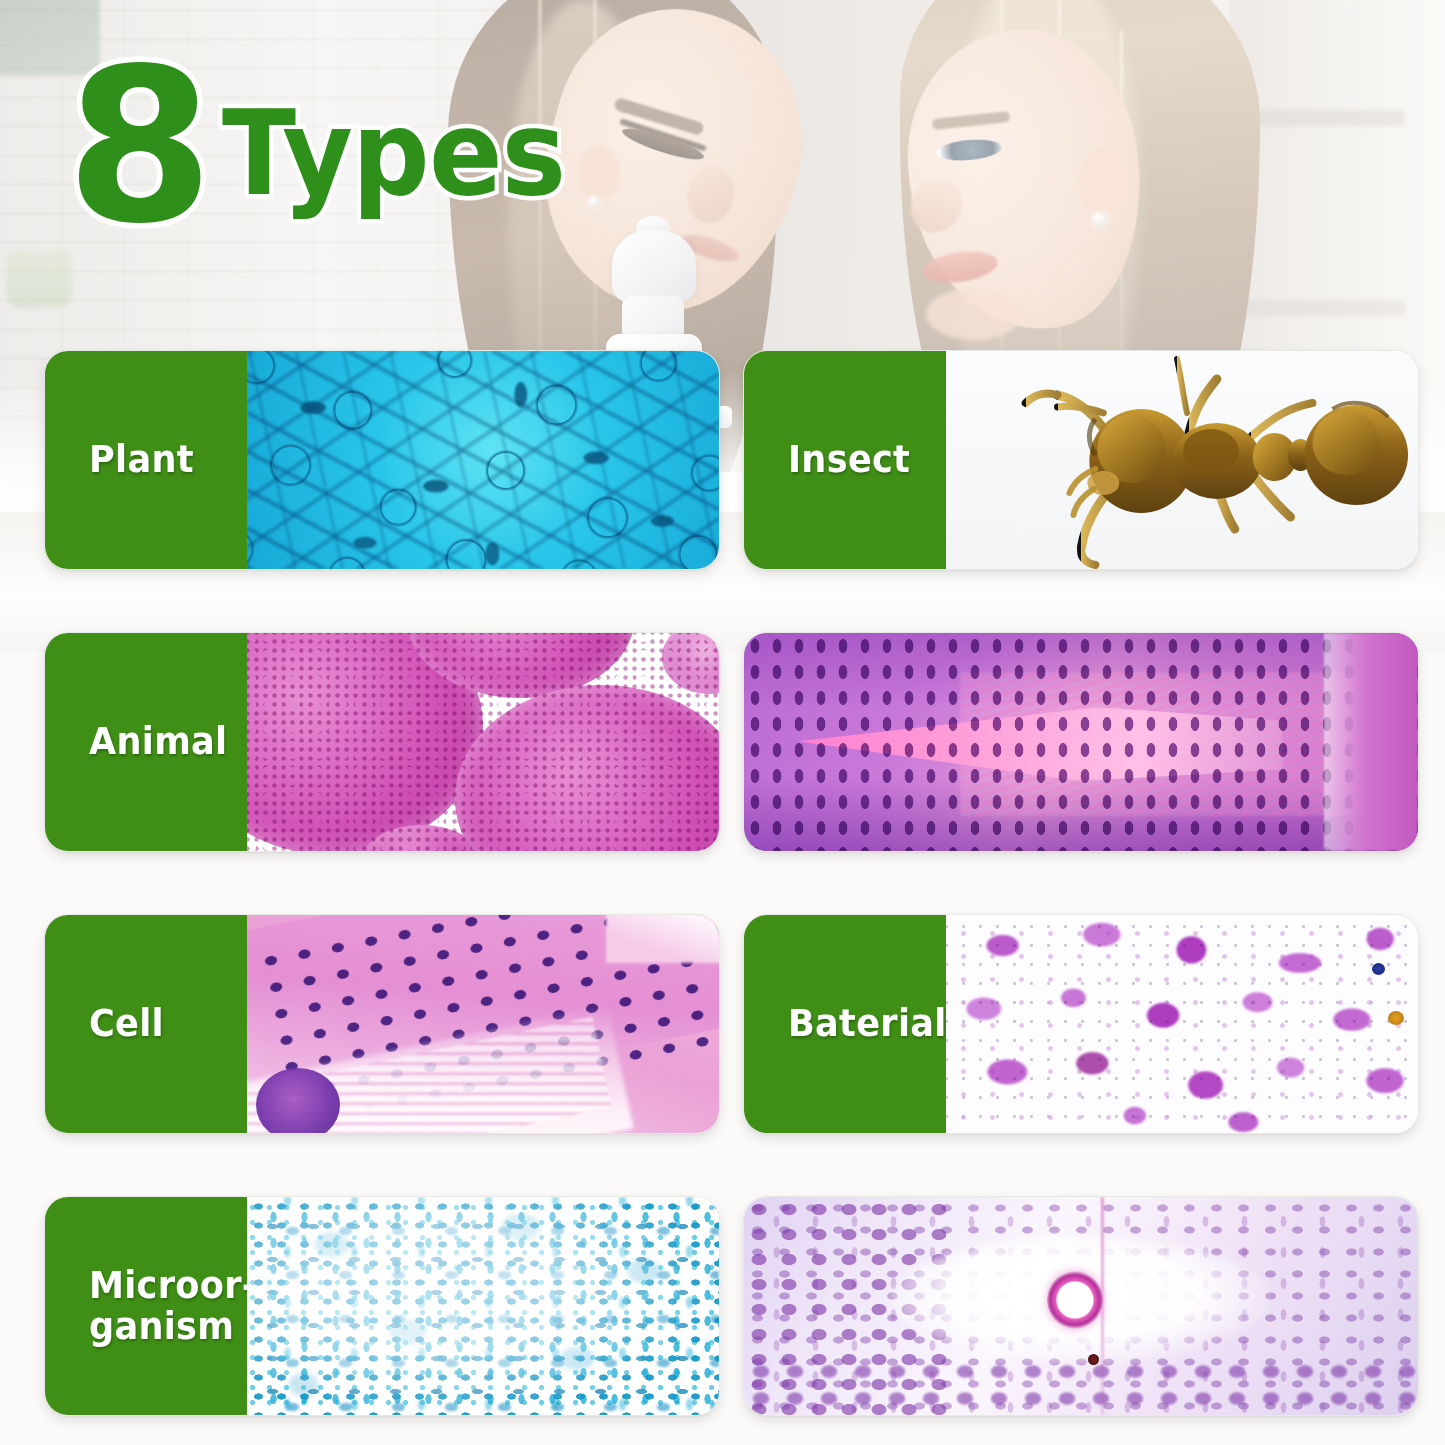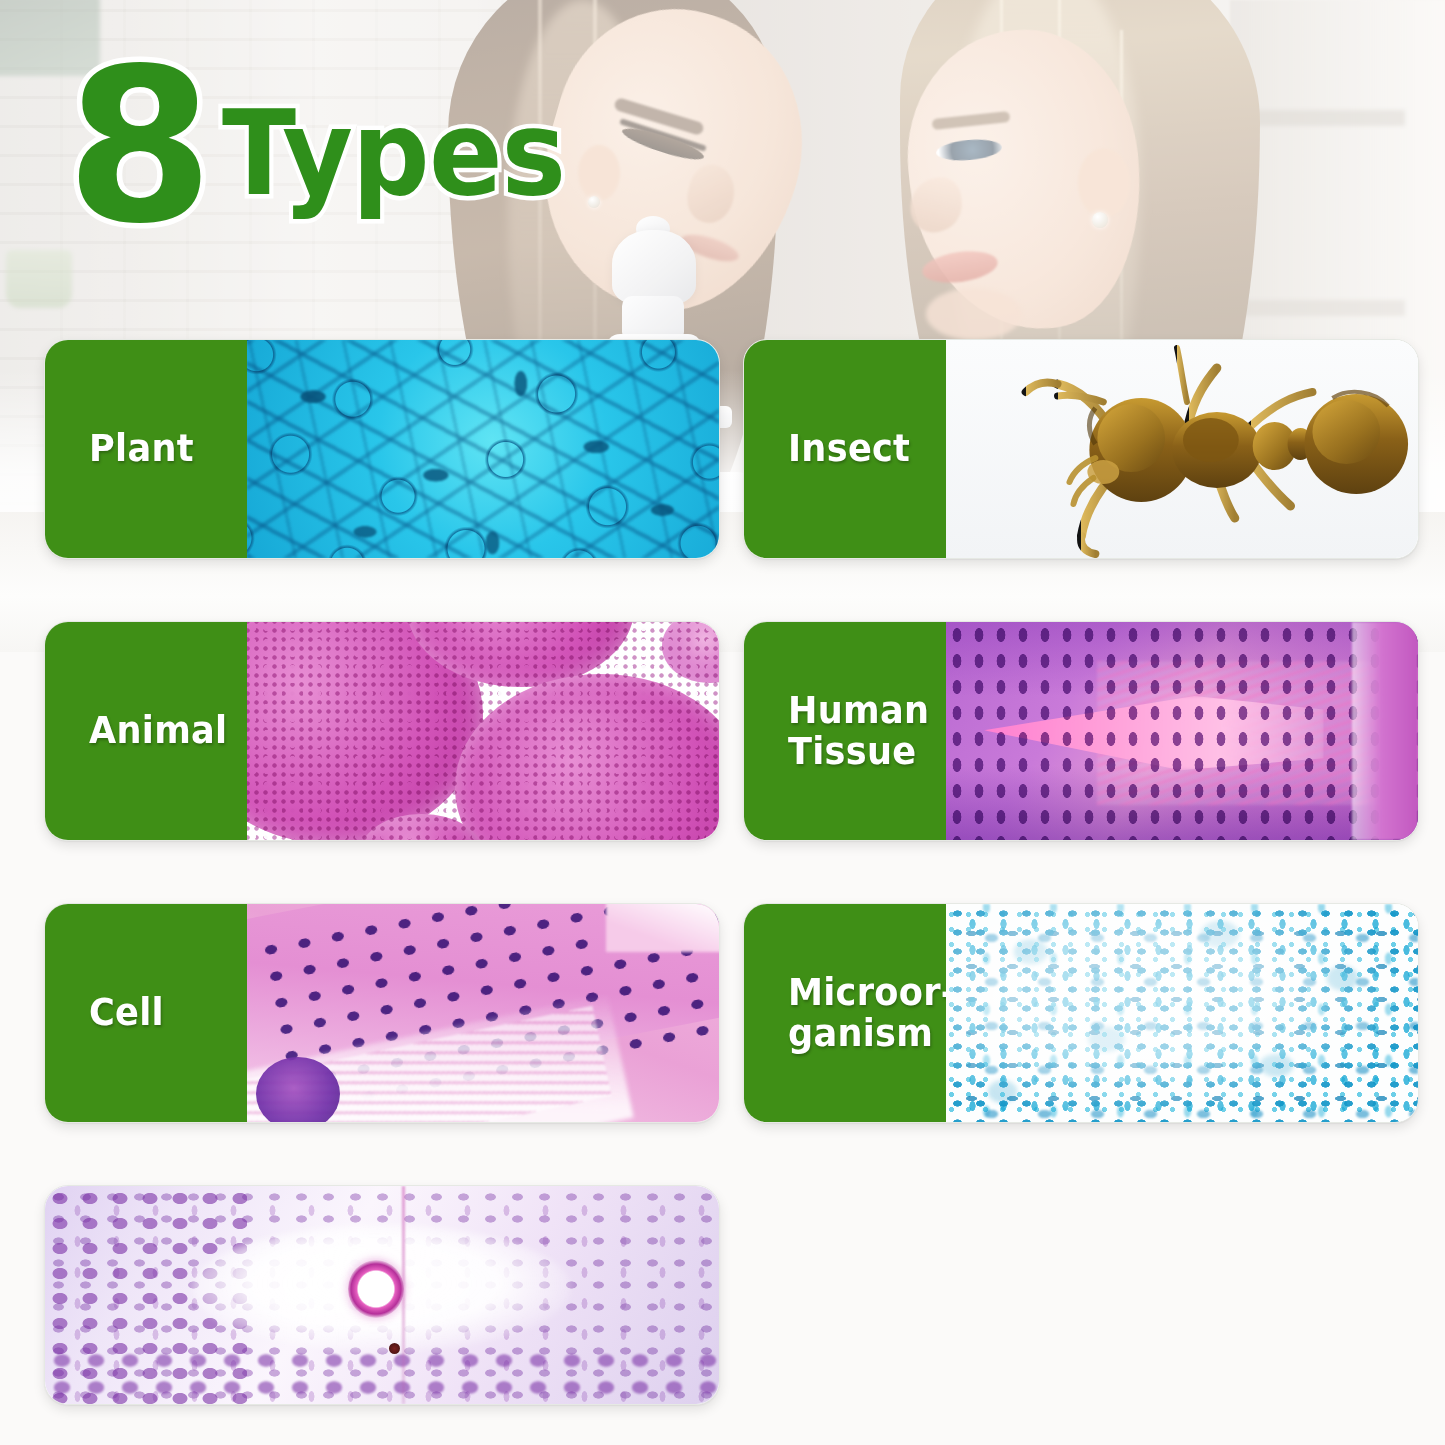--- a/index.html
+++ b/index.html
@@ -123,21 +123,21 @@
   .big8{font-family:"DejaVu Sans","Liberation Sans",sans-serif;font-weight:bold;
     font-size:212px;line-height:.82;color:#2f8f1b;
     -webkit-text-stroke:11px #ffffff;paint-order:stroke fill;
     letter-spacing:-4px;}
   .typesword{font-family:"DejaVu Sans","Liberation Sans",sans-serif;font-weight:bold;
     font-size:118px;line-height:1;color:#2f8f1b;margin-left:12px;margin-bottom:22px;
     -webkit-text-stroke:9px #ffffff;paint-order:stroke fill;
     transform:scaleX(.92);transform-origin:left bottom;letter-spacing:-1px;}
 
   
-  .grid{position:absolute;left:44px;top:339px;width:1375px;z-index:5;
+  .grid{position:absolute;left:44px;top:350px;width:1375px;z-index:5;
     display:grid;grid-template-columns:676px 676px;column-gap:23px;row-gap:62px;}
   .card{position:relative;height:218px;border-radius:24px;overflow:hidden;
     background:#ffffff;border:1px solid #e6e9e4;
     box-shadow:0 5px 12px rgba(0,0,0,.10), 0 1px 2px rgba(0,0,0,.06);display:flex;}
   .label-panel{width:202px;flex:0 0 202px;background:#3f8f16;display:flex;align-items:center;
     padding-left:44px;box-sizing:border-box;}
   .label-text{color:#fff;font-weight:bold;font-size:37px;line-height:1.12;
     letter-spacing:.3px;text-shadow:1px 2px 3px rgba(0,0,0,.28);
     font-family:"DejaVu Sans","Liberation Sans",sans-serif;transform:scaleX(.95);transform-origin:left center;}
   .label-text.small{font-size:34px;}
@@ -476,23 +476,20 @@
           <div class="tub t2"></div>
           <div class="tub t3"></div>
           <div class="tub t4"></div>
           <div class="tub t5"></div>
           <div class="speck"></div>
         </div>
       </div>
     </div>
 
     <div class="card">
-      <div class="label-panel">
-        <div class="label-text"><span>Human</span><br><span>Tissue</span></div>
-      </div>
       <div class="media">
         <div class="m-human">
           <div class="topband"></div>
           <div class="botband"></div>
           <div class="fiber"></div>
           <div class="wedge"></div>
           <div class="glands"></div>
           <div class="rightslab"></div>
         </div>
       </div>
@@ -507,20 +504,33 @@
           <div class="band"></div>
           <div class="nuclei"></div>
           <div class="whitezone"></div>
           <div class="fib"></div>
           <div class="clump"></div>
           <div class="rtop"></div>
         </div>
       </div>
     </div>
 
+    <div class="card">
+      <div class="label-panel">
+        <div class="label-text">Baterial</div>
+      </div>
+      <div class="media">
+        <div class="m-bact">
+          <div class="sp"></div>
+          <div class="dust"></div>
+          <div class="gold"></div>
+          <div class="gold2"></div>
+        </div>
+      </div>
+    </div>
 
     <div class="card">
       <div class="label-panel">
         <div class="label-text"><span>Microor-</span><br><span>ganism</span></div>
       </div>
       <div class="media">
         <div class="m-micro">
           <div class="clot"></div>
           <div class="sp"></div>
           <div class="sp2"></div>

